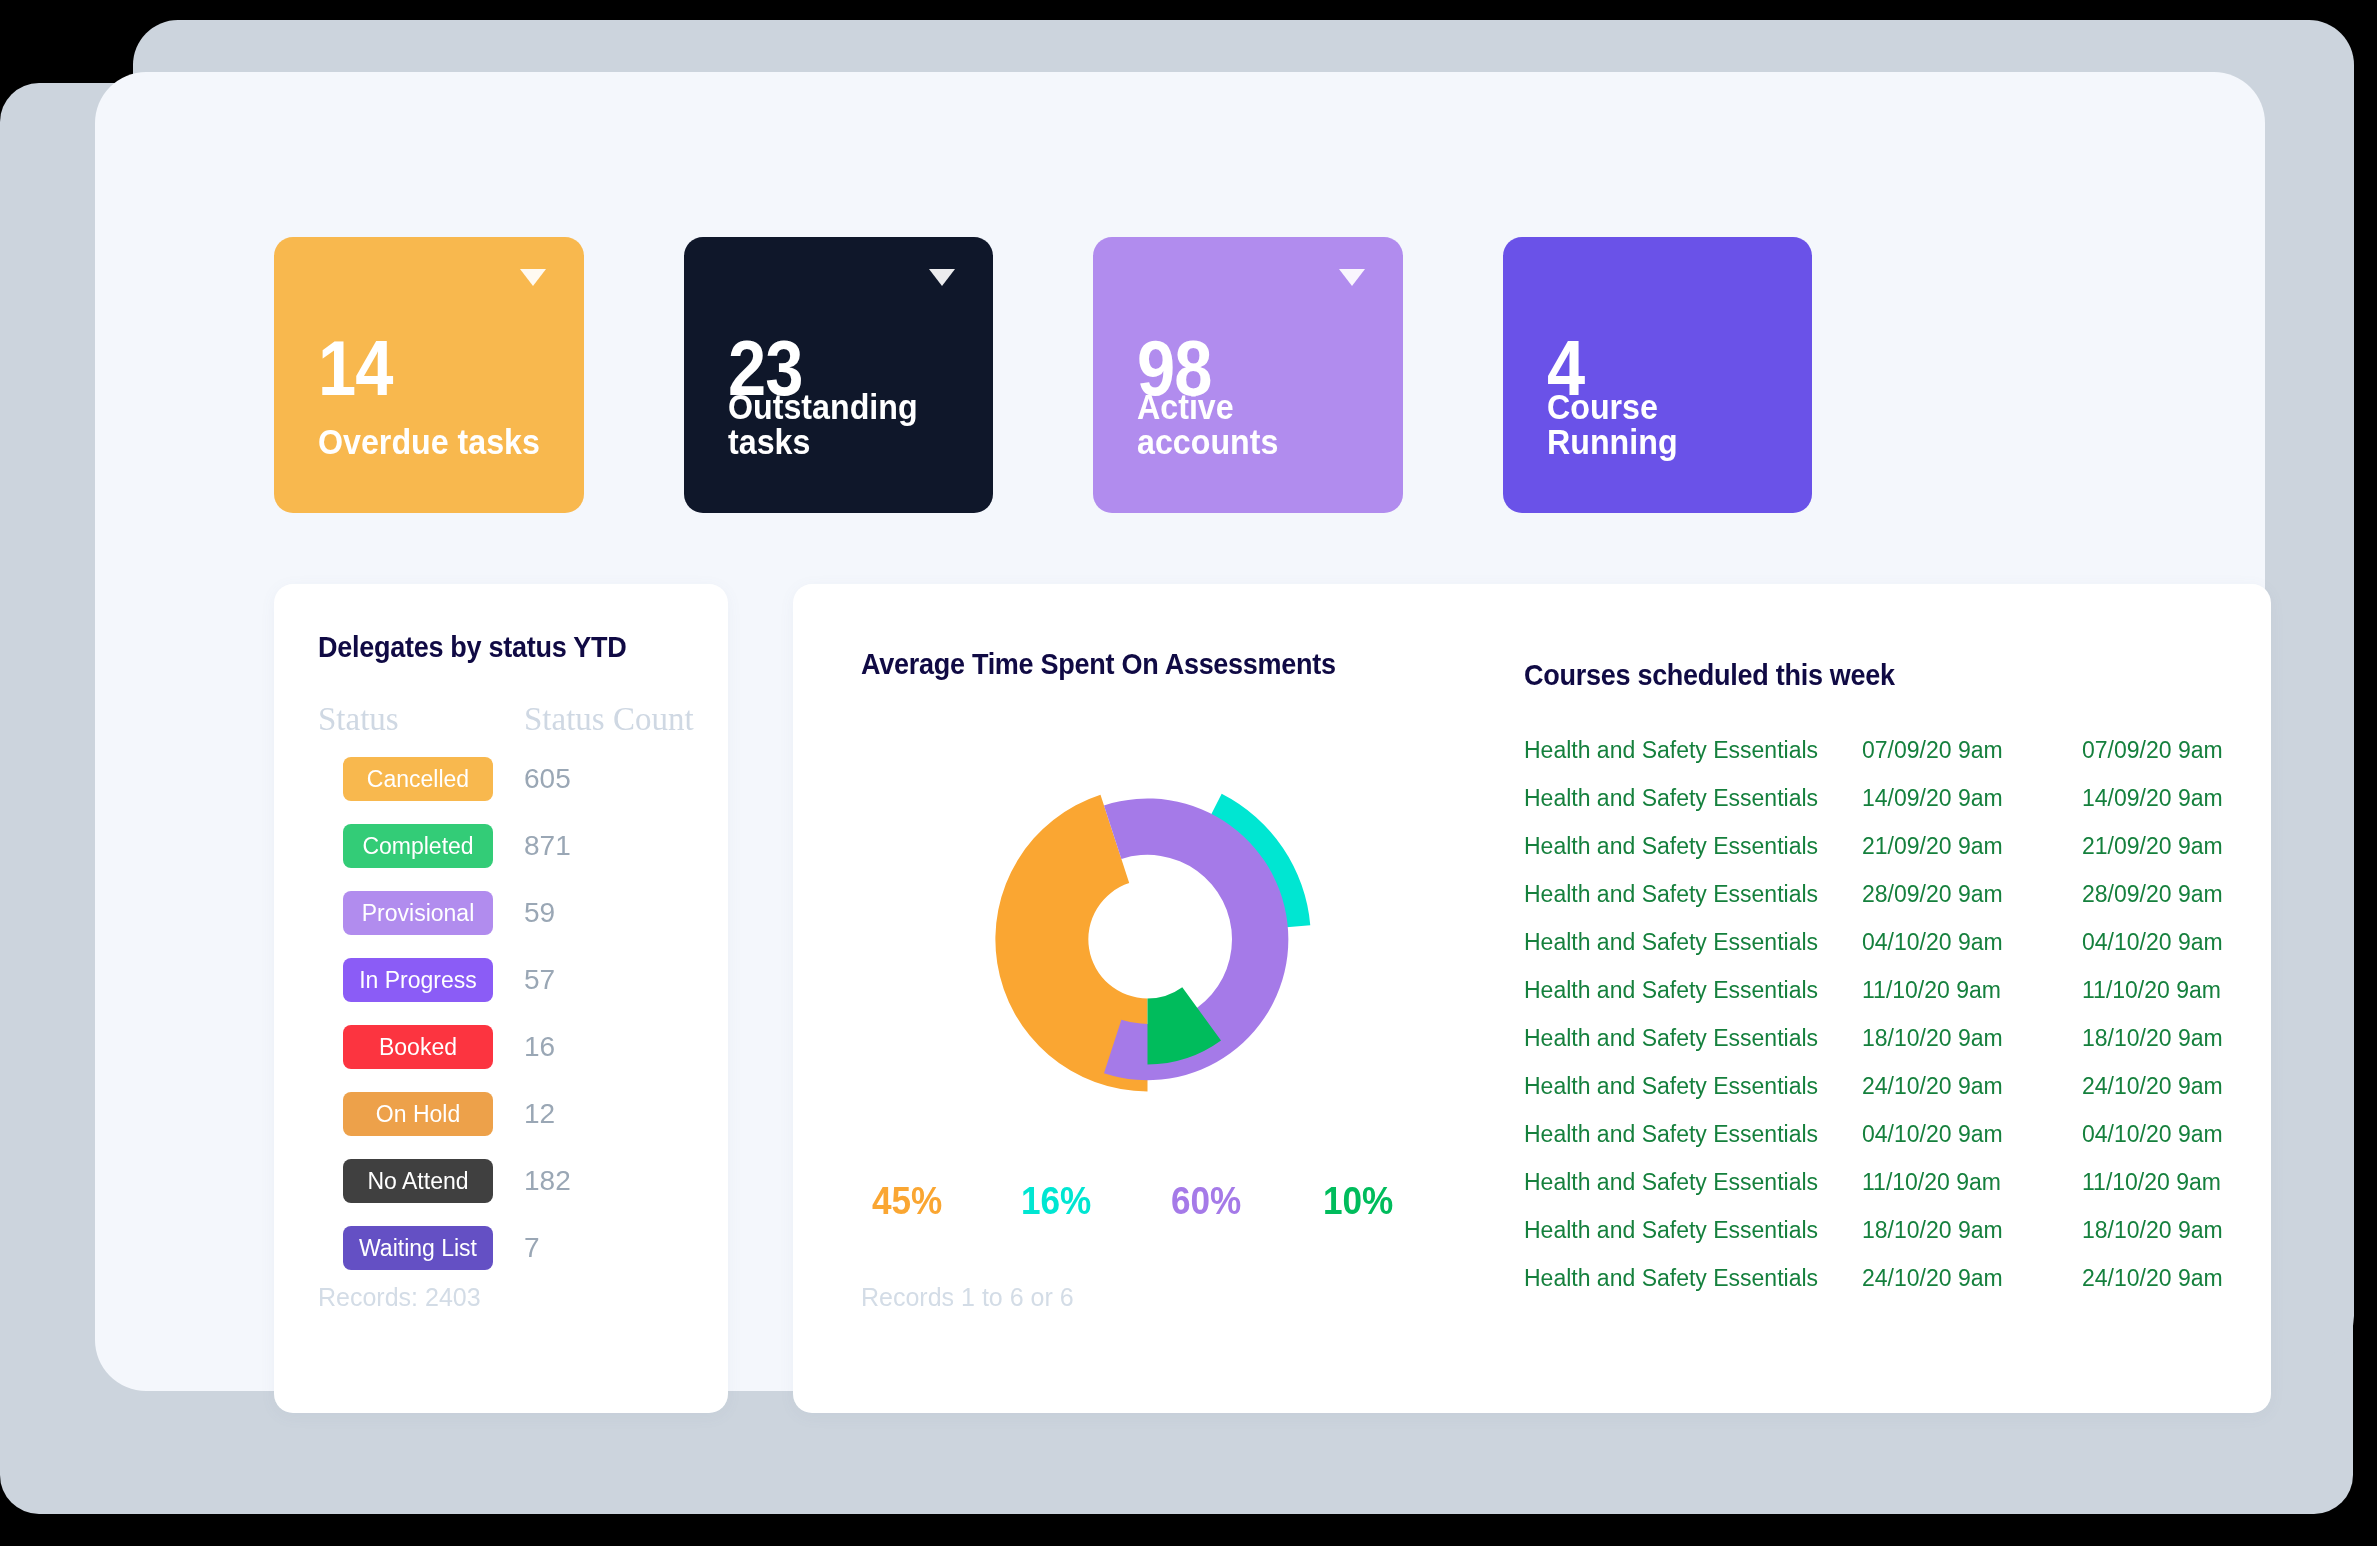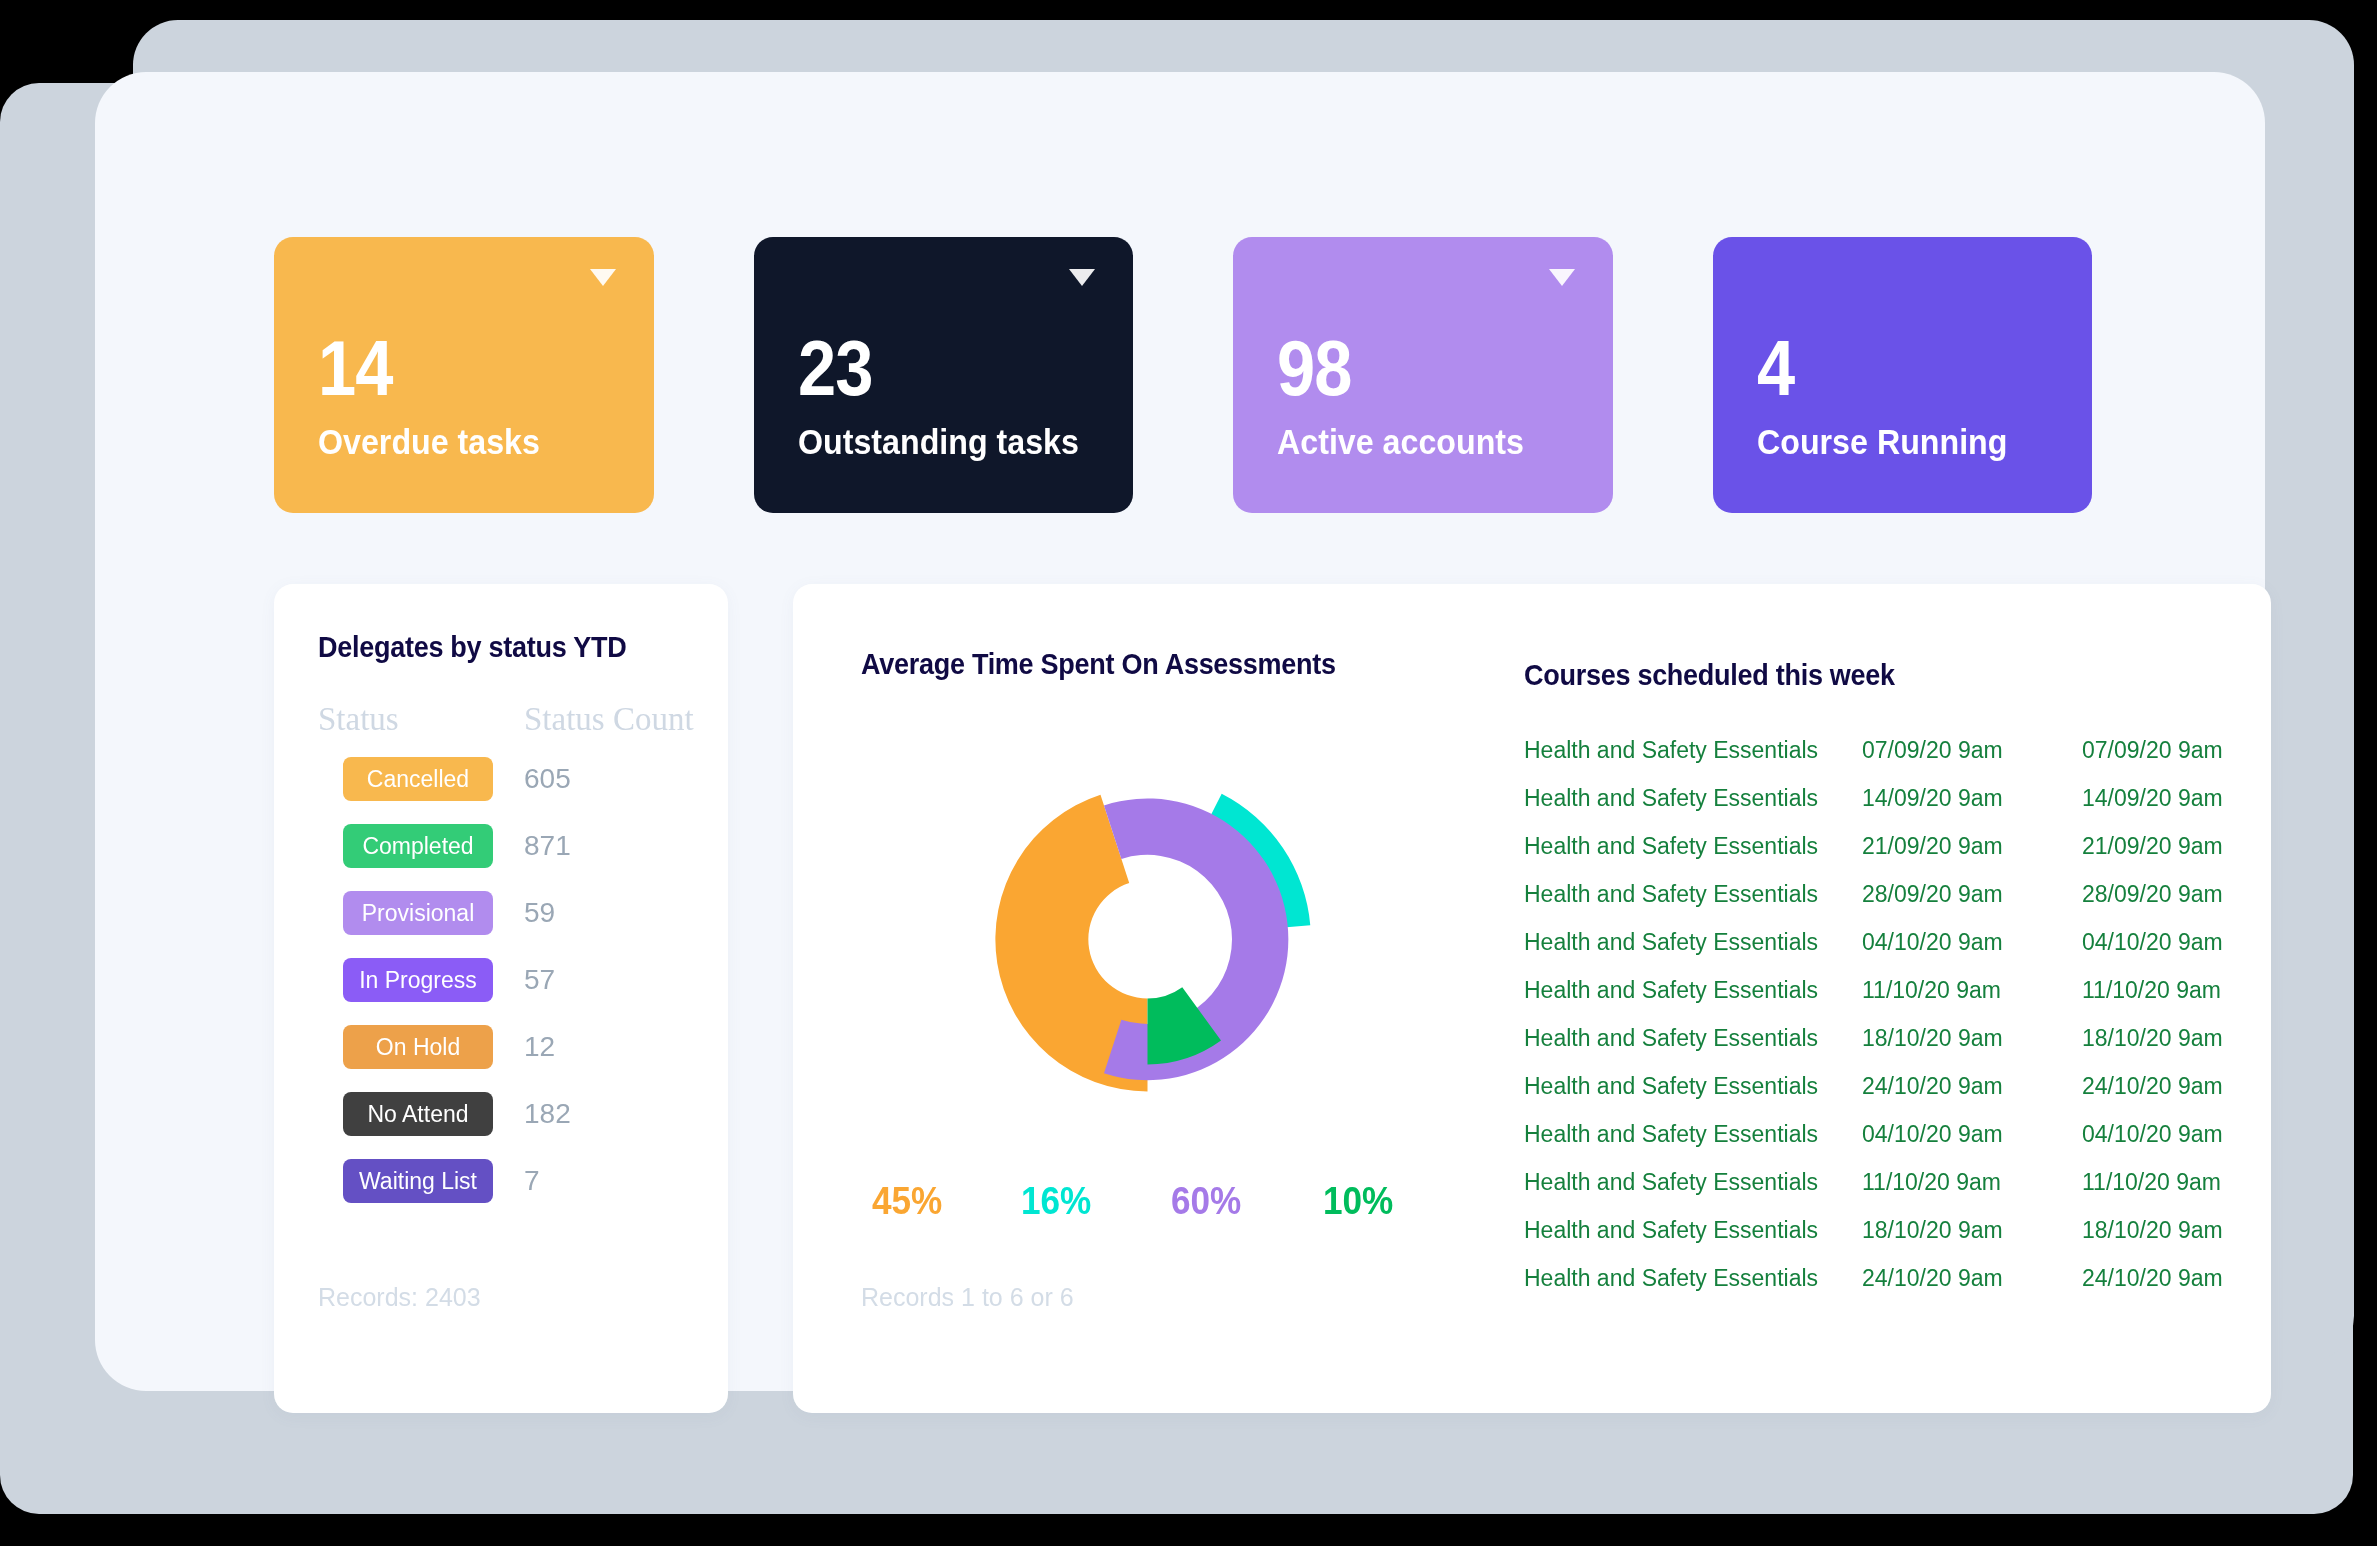--- a/index.html
+++ b/index.html
@@ -40,21 +40,21 @@
     left: 95px; top: 72px;
     width: 2170px; height: 1319px;
     background: #f4f7fc;
     border-radius: 51px;
   }
 
   
   #kpi-row {
     position: absolute;
     left: 179px; top: 165px;
-    width: 1818px; height: 276px;
+    width: 1538px; height: 276px;
     display: flex;
     gap: 100px;
   }
   .kpi-card {
     position: relative;
     width: 454px; height: 276px;
     border-radius: 19px;
     overflow: hidden;
   }
   .kpi-value {
@@ -293,20 +293,24 @@
                 <div class="status-badge" style="background: rgb(51, 204, 119);">Completed</div>
                 <div class="status-count">871</div>
               </div>
               <div class="status-row">
                 <div class="status-badge" style="background: rgb(177, 140, 238);">Provisional</div>
                 <div class="status-count">59</div>
               </div>
               <div class="status-row">
                 <div class="status-badge" style="background: #8b5cf6;">In Progress</div>
                 <div class="status-count">57</div>
+              </div>
+              <div class="status-row">
+                <div class="status-badge" style="background: rgb(252, 52, 64);">Booked</div>
+                <div class="status-count">16</div>
               </div>
               <div class="status-row">
                 <div class="status-badge" style="background: rgb(237, 161, 74);">On Hold</div>
                 <div class="status-count">12</div>
               </div>
               <div class="status-row">
                 <div class="status-badge" style="background: #404040;">No Attend</div>
                 <div class="status-count">182</div>
               </div>
               <div class="status-row">

